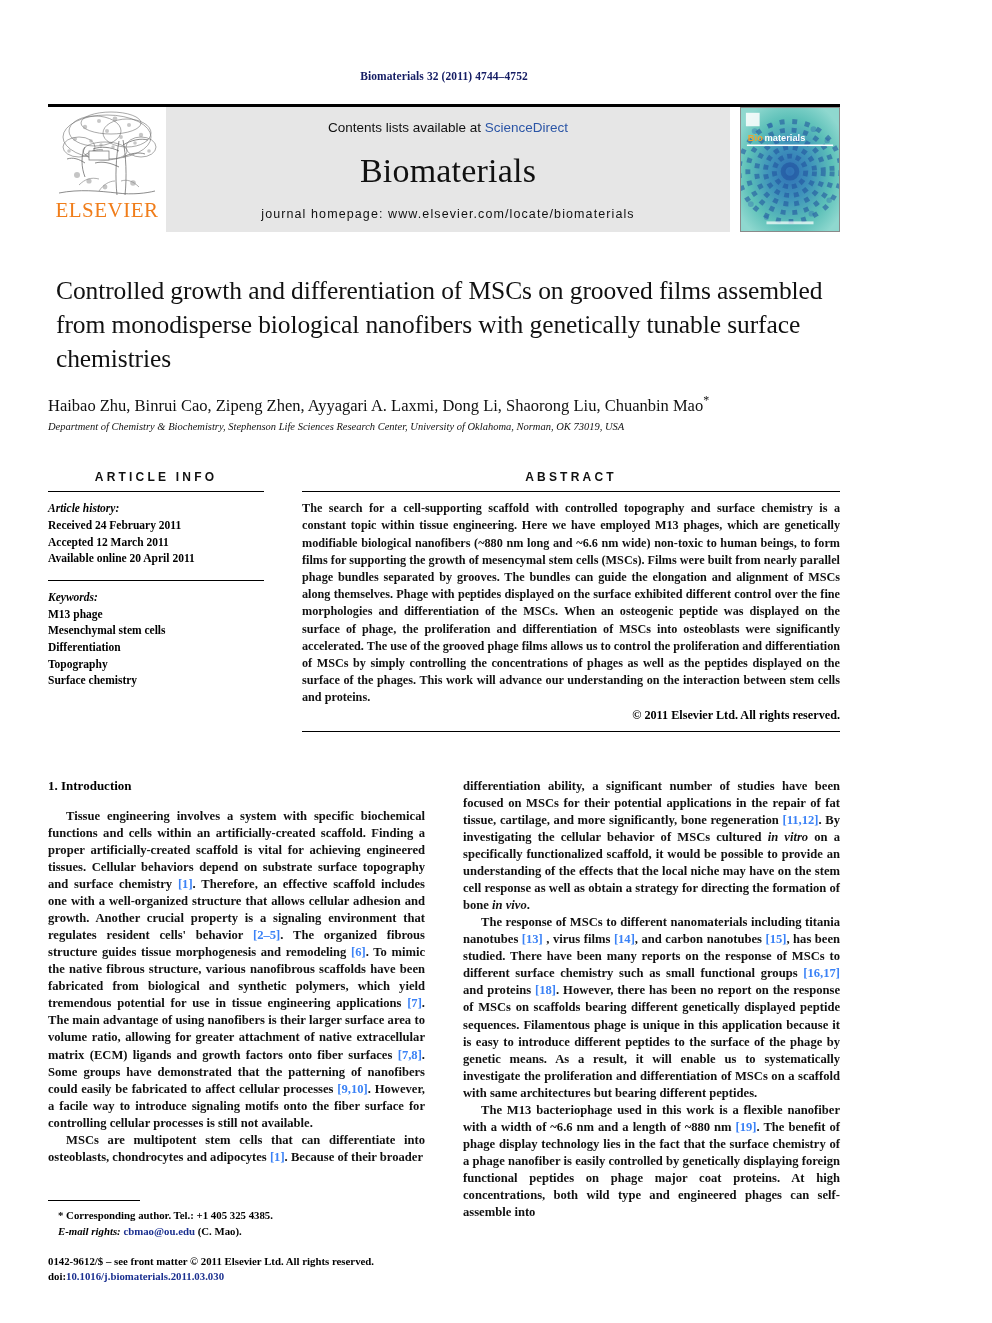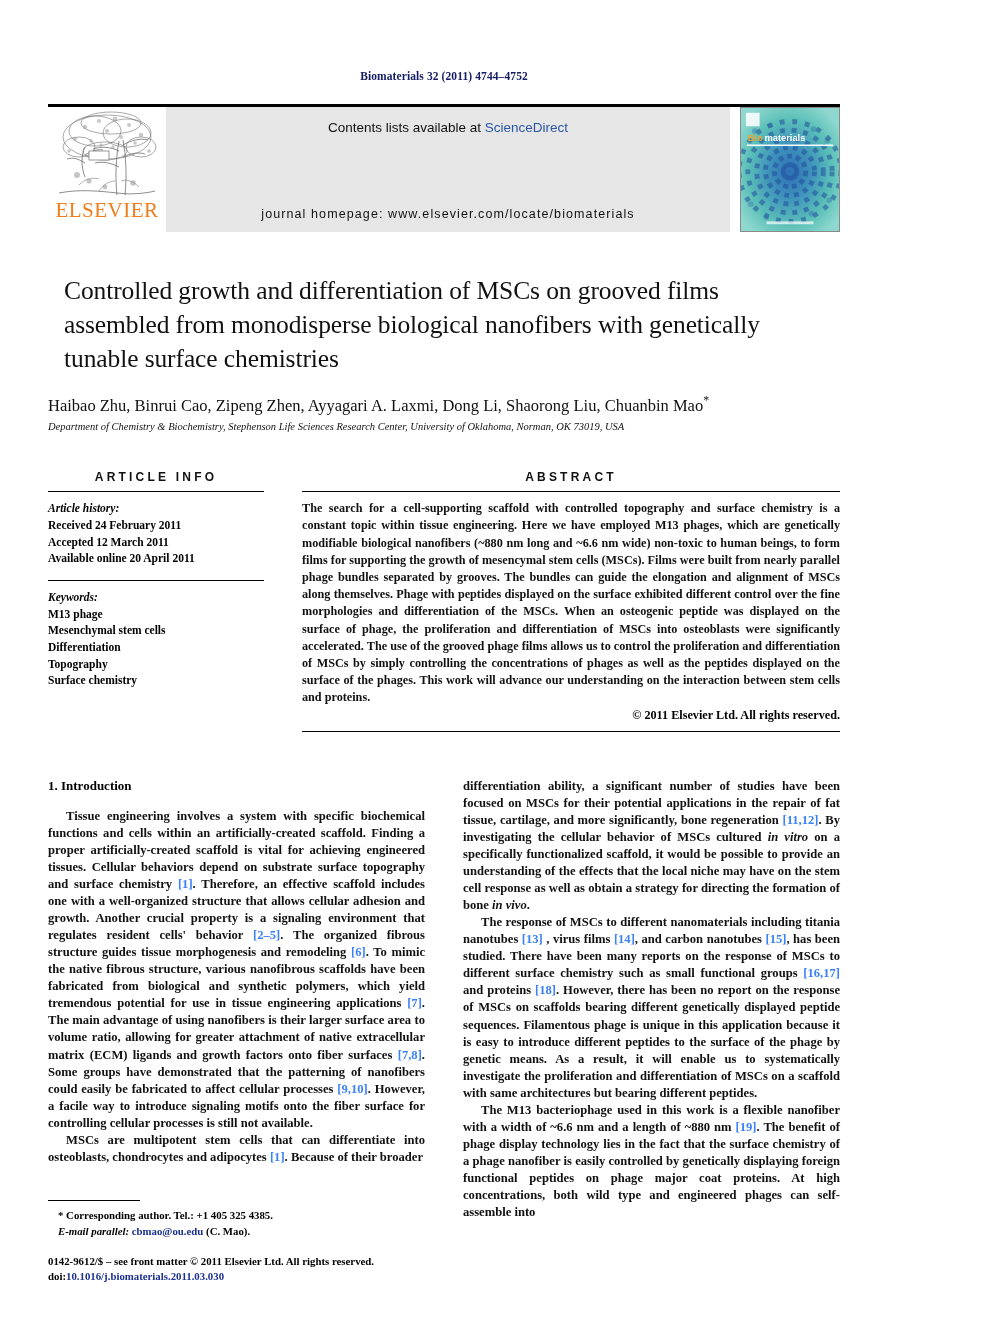--- a/index.html
+++ b/index.html
@@ -108,21 +108,21 @@
 
   
   .title-block {
     margin-top: 42px;
   }
   .article-title {
     font-family: "Liberation Serif", serif;
     font-size: 25.5px;
     line-height: 1.33;
     font-weight: normal;
-    margin: 16px;
+    margin: 8px;
     color: #111;
     letter-spacing: -0.1px;
   }
   .authors {
     font-family: "Liberation Serif", serif;
     font-size: 16.5px;
     margin-top: 17px;
     color: #111;
   }
   .authors .star { font-size: 12px; vertical-align: super; color:#111; }
@@ -315,20 +315,21 @@
             <circle cx="78" cy="76" r="2.8"></circle>
         </g>
       </svg>
       <div class="elsevier-wordmark">ELSEVIER</div>
     </div>
 
     <div class="banner">
       <div class="contents-line">
         <span>Contents lists available at </span><span class="sd">ScienceDirect</span>
       </div>
+      <div class="journal-title">Biomaterials</div>
       <div class="homepage-line">journal homepage: www.elsevier.com/locate/biomaterials</div>
     </div>
 
     <div class="cover-thumb">
       <svg class="cover-canvas" viewBox="0 0 100 128" preserveAspectRatio="none">
         <defs>
           <radialGradient id="rg" cx="50%" cy="52%" r="62%">
             <stop offset="0%" stop-color="#2f6fb5"></stop>
             <stop offset="35%" stop-color="#3f93bb"></stop>
             <stop offset="70%" stop-color="#5cc0b8"></stop>
@@ -402,21 +403,21 @@
     <div class="bcol">
       <div class="sec-title">1. Introduction</div>
       <div>
           <p class="para">Tissue engineering involves a system with specific biochemical functions and cells within an artificially-created scaffold. Finding a proper artificially-created scaffold is vital for achieving engineered tissues. Cellular behaviors depend on substrate surface topography and surface chemistry <span class="ref">[1]</span>. Therefore, an effective scaffold includes one with a well-organized structure that allows cellular adhesion and growth. Another crucial property is a signaling environment that regulates resident cells' behavior <span class="ref">[2–5]</span>. The organized fibrous structure guides tissue morphogenesis and remodeling <span class="ref">[6]</span>. To mimic the native fibrous structure, various nanofibrous scaffolds have been fabricated from biological and synthetic polymers, which yield tremendous potential for use in tissue engineering applications <span class="ref">[7]</span>. The main advantage of using nanofibers is their larger surface area to volume ratio, allowing for greater attachment of native extracellular matrix (ECM) ligands and growth factors onto fiber surfaces <span class="ref">[7,8]</span>. Some groups have demonstrated that the patterning of nanofibers could easily be fabricated to affect cellular processes <span class="ref">[9,10]</span>. However, a facile way to introduce signaling motifs onto the fiber surface for controlling cellular processes is still not available.</p>
           <p class="para">MSCs are multipotent stem cells that can differentiate into osteoblasts, chondrocytes and adipocytes <span class="ref">[1]</span>. Because of their broader</p>
         </div>
 
       <div class="footnote">
         <div class="fn-rule"></div>
         <div class="fn-line">* Corresponding author. Tel.: +1 405 325 4385.</div>
-        <div class="fn-line"><span class="lbl">E-mail parallel:</span> <span class="mail">cbmao@ou.edu</span> <span>(C. Mao).</span></div>
+        <div class="fn-line"><span class="lbl">E-mail rights:</span> <span class="mail">cbmao@ou.edu</span> <span>(C. Mao).</span></div>
       </div>
     </div>
 
     <div class="bcol">
       <div>
           <p class="para noindent">differentiation ability, a significant number of studies have been focused on MSCs for their potential applications in the repair of fat tissue, cartilage, and more significantly, bone regeneration <span class="ref">[11,12]</span>. By investigating the cellular behavior of MSCs cultured <span class="ital">in vitro</span> on a specifically functionalized scaffold, it would be possible to provide an understanding of the effects that the local niche may have on the stem cell response as well as obtain a strategy for directing the formation of bone <span class="ital">in vivo</span>.</p>
           <p class="para">The response of MSCs to different nanomaterials including titania nanotubes <span class="ref">[13]</span> , virus films <span class="ref">[14]</span>, and carbon nanotubes <span class="ref">[15]</span>, has been studied. There have been many reports on the response of MSCs to different surface chemistry such as small functional groups <span class="ref">[16,17]</span> and proteins <span class="ref">[18]</span>. However, there has been no report on the response of MSCs on scaffolds bearing different genetically displayed peptide sequences. Filamentous phage is unique in this application because it is easy to introduce different peptides to the surface of the phage by genetic means. As a result, it will enable us to systematically investigate the proliferation and differentiation of MSCs on a scaffold with same architectures but bearing different peptides.</p>
           <p class="para">The M13 bacteriophage used in this work is a flexible nanofiber with a width of ~6.6 nm and a length of ~880 nm <span class="ref">[19]</span>. The benefit of phage display technology lies in the fact that the surface chemistry of a phage nanofiber is easily controlled by genetically displaying foreign functional peptides on phage major coat proteins. At high concentrations, both wild type and engineered phages can self-assemble into</p>
         </div>
     </div>

